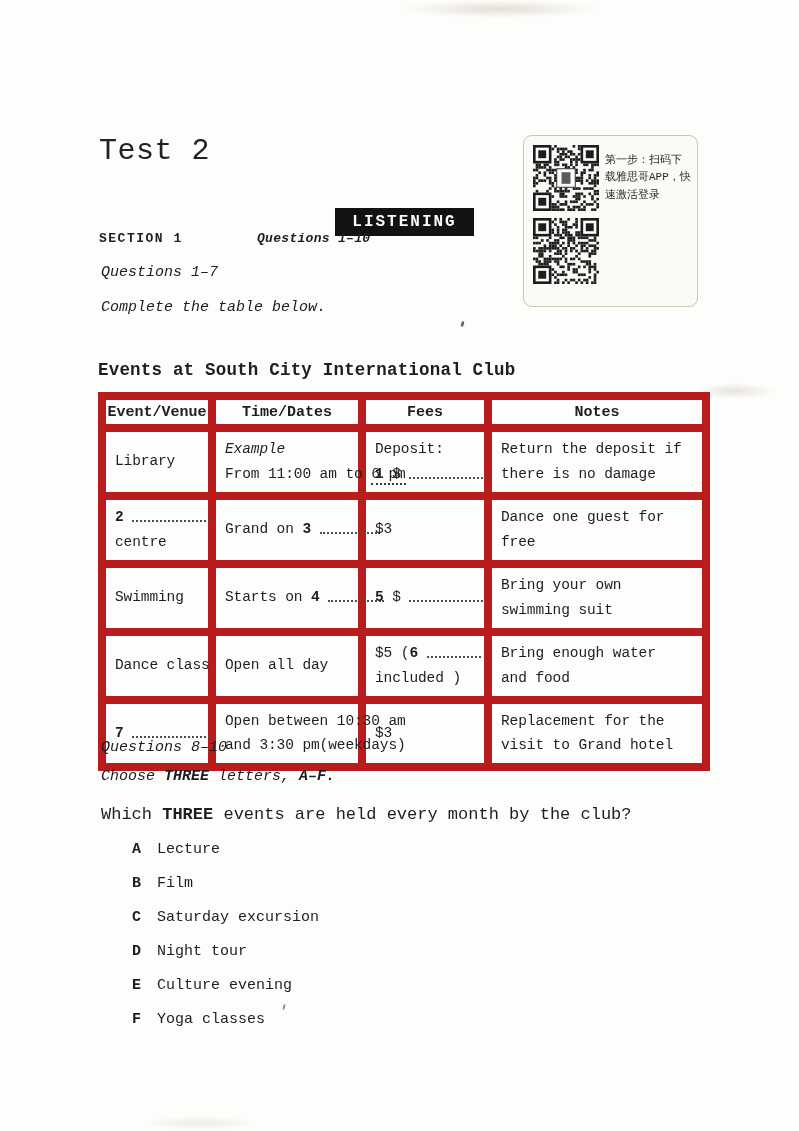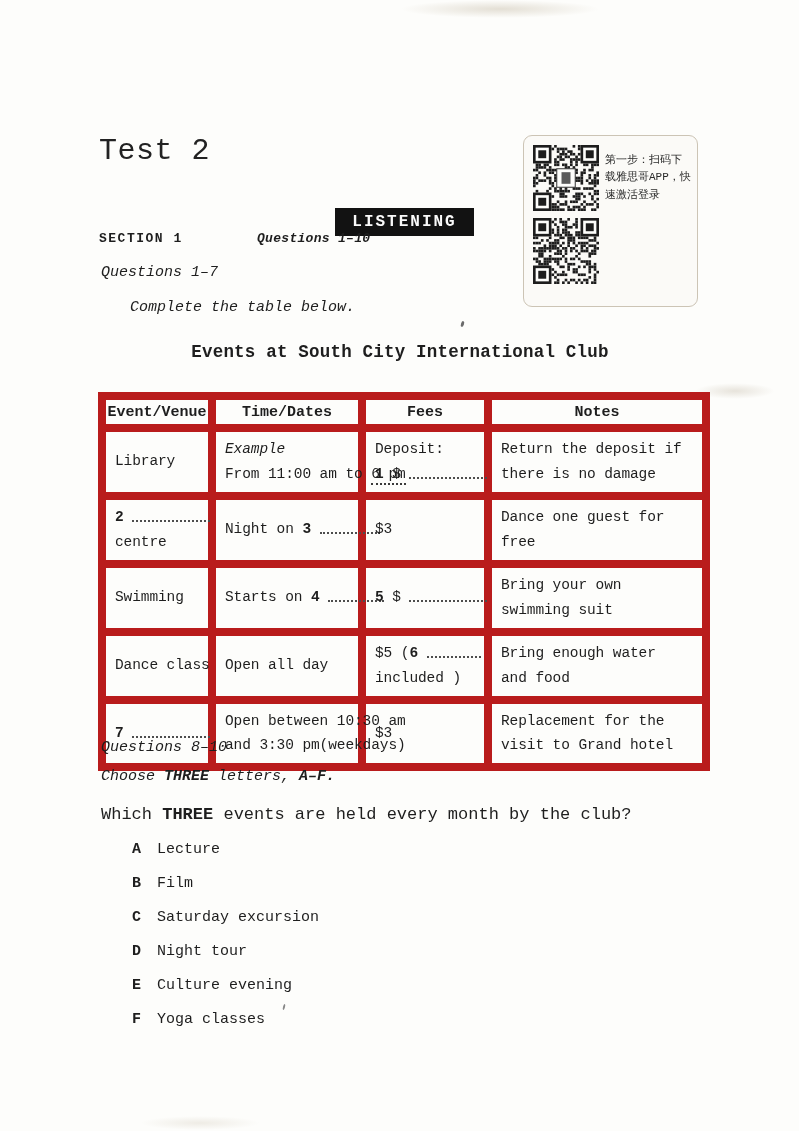--- a/index.html
+++ b/index.html
@@ -36,27 +36,27 @@
   .qr-row { display:flex; align-items:center; margin-bottom:7px; }
   .qr-svg { width:66px; height:66px; flex:0 0 66px; }
   .qr-text { font-size:11px; line-height:1.6; color:#2a2a2a; width:90px; margin-left:6px; }
 
   .section-row { position:absolute; left:99px; top:231px; font-size:13px; }
   .section-label { font-weight:bold; letter-spacing:1.5px; }
   .section-range { position:absolute; left:158px; top:0; font-weight:bold; font-style:italic; white-space:nowrap; letter-spacing:.3px; }
 
   .line { position:absolute; left:101px; font-size:15px; white-space:nowrap; }
   .q17-heading { top:264px; font-style:italic; }
-  .complete-line { top:299px; font-style:italic;margin-left:29px; }
+  .complete-line { top:299px; font-style:italic; }
   .write-line { top:331px; }
   .q810-heading { top:739px; font-style:italic;text-align:right; }
   .choose-line { top:768px; }
   .which-line { top:805px; font-size:17px; }
 
-  .table-title { position:absolute; left:98px; top:342px; width:604px; text-align:center;
+  .table-title { position:absolute; left:98px; top:360px; width:604px; text-align:left;
     font-weight:bold; font-size:17.5px; letter-spacing:.2px; }
 
   table.events { position:absolute; left:98px; top:392px; width:604px;
     border-collapse:collapse; table-layout:fixed; border:3px solid #161616; }
   table.events th, table.events td { border:8px solid #b91c1c; }
   table.events th { height:32px; font-size:15px; text-align:center; vertical-align:middle; white-space:nowrap; }
   table.events td { height:58px; font-size:14.5px; vertical-align:middle; line-height:1.72;
     padding:5px 5px 5px 9px; white-space:nowrap; letter-spacing:-.1px; }
 
   .b { font-weight:bold; }
@@ -571,21 +571,21 @@
       </thead>
     <tbody>
         <tr>
           <td><span>Library</span></td>
           <td><span class="i">Example</span><br><span>From 11:00 am to </span><span class="u">6 pm</span></td>
           <td><span>Deposit:</span><br><span class="b">1</span><span>&nbsp;$&nbsp;</span><span class="blank" style="width: 78px;"></span></td>
           <td><span>Return the deposit if</span><br><span>there is no damage</span></td>
         </tr>
         <tr>
           <td><span class="b">2</span><span>&nbsp;</span><span class="blank" style="width: 78px;"></span><br><span>centre</span></td>
-          <td><span>Night on </span><span class="b">3</span><span>&nbsp;</span><span class="blank" style="width: 60px;"></span></td>
+          <td><span>Grand on </span><span class="b">3</span><span>&nbsp;</span><span class="blank" style="width: 60px;"></span></td>
           <td><span>$3</span></td>
           <td><span>Dance one guest for</span><br><span>free</span></td>
         </tr>
         <tr>
           <td><span>Swimming</span></td>
           <td><span>Starts on </span><span class="b">4</span><span>&nbsp;</span><span class="blank" style="width: 56px;"></span></td>
           <td><span class="b">5</span><span>&nbsp;$&nbsp;</span><span class="blank" style="width: 78px;"></span></td>
           <td><span>Bring your own</span><br><span>swimming suit</span></td>
         </tr>
         <tr>

